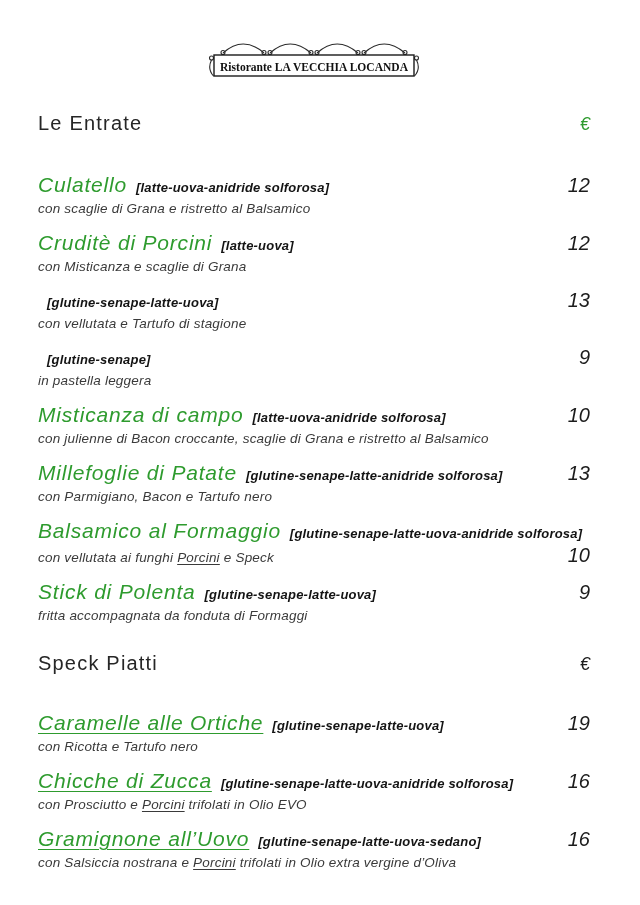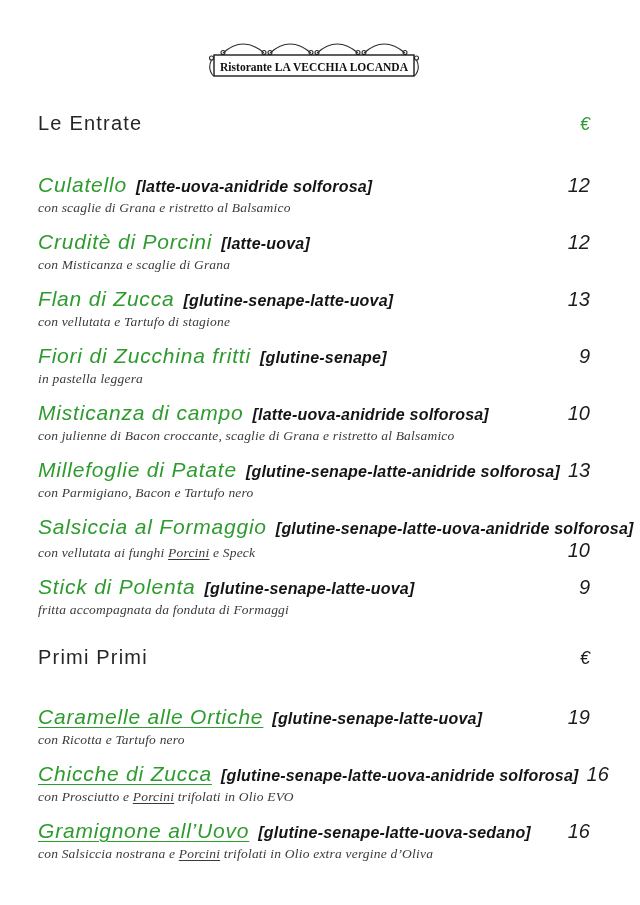--- a/index.html
+++ b/index.html
@@ -29,25 +29,25 @@
   
   .item { margin-bottom:12px; }
   .row { display:flex; align-items:baseline; }
   .head-row { line-height:23px; }
   .desc-row { line-height:20px; }
   .item-title {
     font-style:italic; font-size:21px; color:var(--green); letter-spacing:0.8px; white-space:nowrap;
   }
   .u-title { text-decoration:underline; text-underline-offset:3px; text-decoration-thickness:1px; }
   .item-allergens {
-    font-style:italic; font-weight:bold; font-size:16px; color:#141414;
+    font-style:italic; font-weight:bold; font-size:13px; color:#141414;
     margin-left:9px; letter-spacing:0.2px; white-space:nowrap;
   }
   .item-price { font-style:italic; font-size:20px; color:#1c1c1c; margin-left:auto; padding-left:8px; }
-  .item-desc { font-style:italic; font-size:13.5px; color:var(--desc); letter-spacing:0.2px;font-family:Liberation Serif, serif; }
+  .item-desc { font-style:italic; font-size:13.5px; color:var(--desc); letter-spacing:0.2px; }
   .item-desc .u { text-decoration:underline; text-underline-offset:2px; }
 </style>
 </head>
 <body>
 
 <div class="page">
 
   <div class="logo-wrap">
     <svg class="logo-svg" width="212" height="42" viewBox="0 0 212 42">
       <g stroke="#2b2b2b" stroke-width="1.1" fill="none">
@@ -97,32 +97,30 @@
         <span class="item-allergens">[latte-uova]</span>
         <span class="item-price">12</span>
       </div>
       <div class="row desc-row">
         <span class="item-desc"><span>con Misticanza e scaglie di Grana</span><span class="u"></span><span></span></span>
       </div>
     </div>
 
     <div class="item">
       <div class="row head-row">
-        <span class="item-title">Flan di Zucca</span>
         <span class="item-allergens">[glutine-senape-latte-uova]</span>
         <span class="item-price">13</span>
       </div>
       <div class="row desc-row">
         <span class="item-desc"><span>con vellutata e Tartufo di stagione</span><span class="u"></span><span></span></span>
       </div>
     </div>
 
     <div class="item">
       <div class="row head-row">
-        <span class="item-title">Fiori di Zucchina fritti</span>
         <span class="item-allergens">[glutine-senape]</span>
         <span class="item-price">9</span>
       </div>
       <div class="row desc-row">
         <span class="item-desc"><span>in pastella leggera</span><span class="u"></span><span></span></span>
       </div>
     </div>
 
     <div class="item">
       <div class="row head-row">
@@ -141,21 +139,21 @@
         <span class="item-allergens">[glutine-senape-latte-anidride solforosa]</span>
         <span class="item-price">13</span>
       </div>
       <div class="row desc-row">
         <span class="item-desc"><span>con Parmigiano, Bacon e Tartufo nero</span><span class="u"></span><span></span></span>
       </div>
     </div>
 
     <div class="item">
       <div class="row head-row">
-        <span class="item-title">Salsiccia al Formaggio</span>
+        <span class="item-title">Balsamico al Formaggio</span>
         <span class="item-allergens">[glutine-senape-latte-uova-anidride solforosa]</span>
       </div>
       <div class="row desc-row">
         <span class="item-desc"><span>con vellutata ai funghi </span><span class="u">Porcini</span><span> e Speck</span></span>
         <span class="item-price">10</span>
       </div>
     </div>
 
     <div class="item">
       <div class="row head-row">
@@ -164,21 +162,21 @@
         <span class="item-price">9</span>
       </div>
       <div class="row desc-row">
         <span class="item-desc"><span>fritta accompagnata da fonduta di Formaggi</span><span class="u"></span><span></span></span>
       </div>
     </div>
 
   </div>
 
   <div class="section-head sec-head-second">
-    <span>Primi Primi</span>
+    <span>Speck Piatti</span>
     <span class="eur eur-dark">€</span>
   </div>
 
   <div class="items-second">
 
     <div class="item">
       <div class="row head-row">
         <span class="item-title u-title">Caramelle alle Ortiche</span>
         <span class="item-allergens">[glutine-senape-latte-uova]</span>
         <span class="item-price">19</span>

